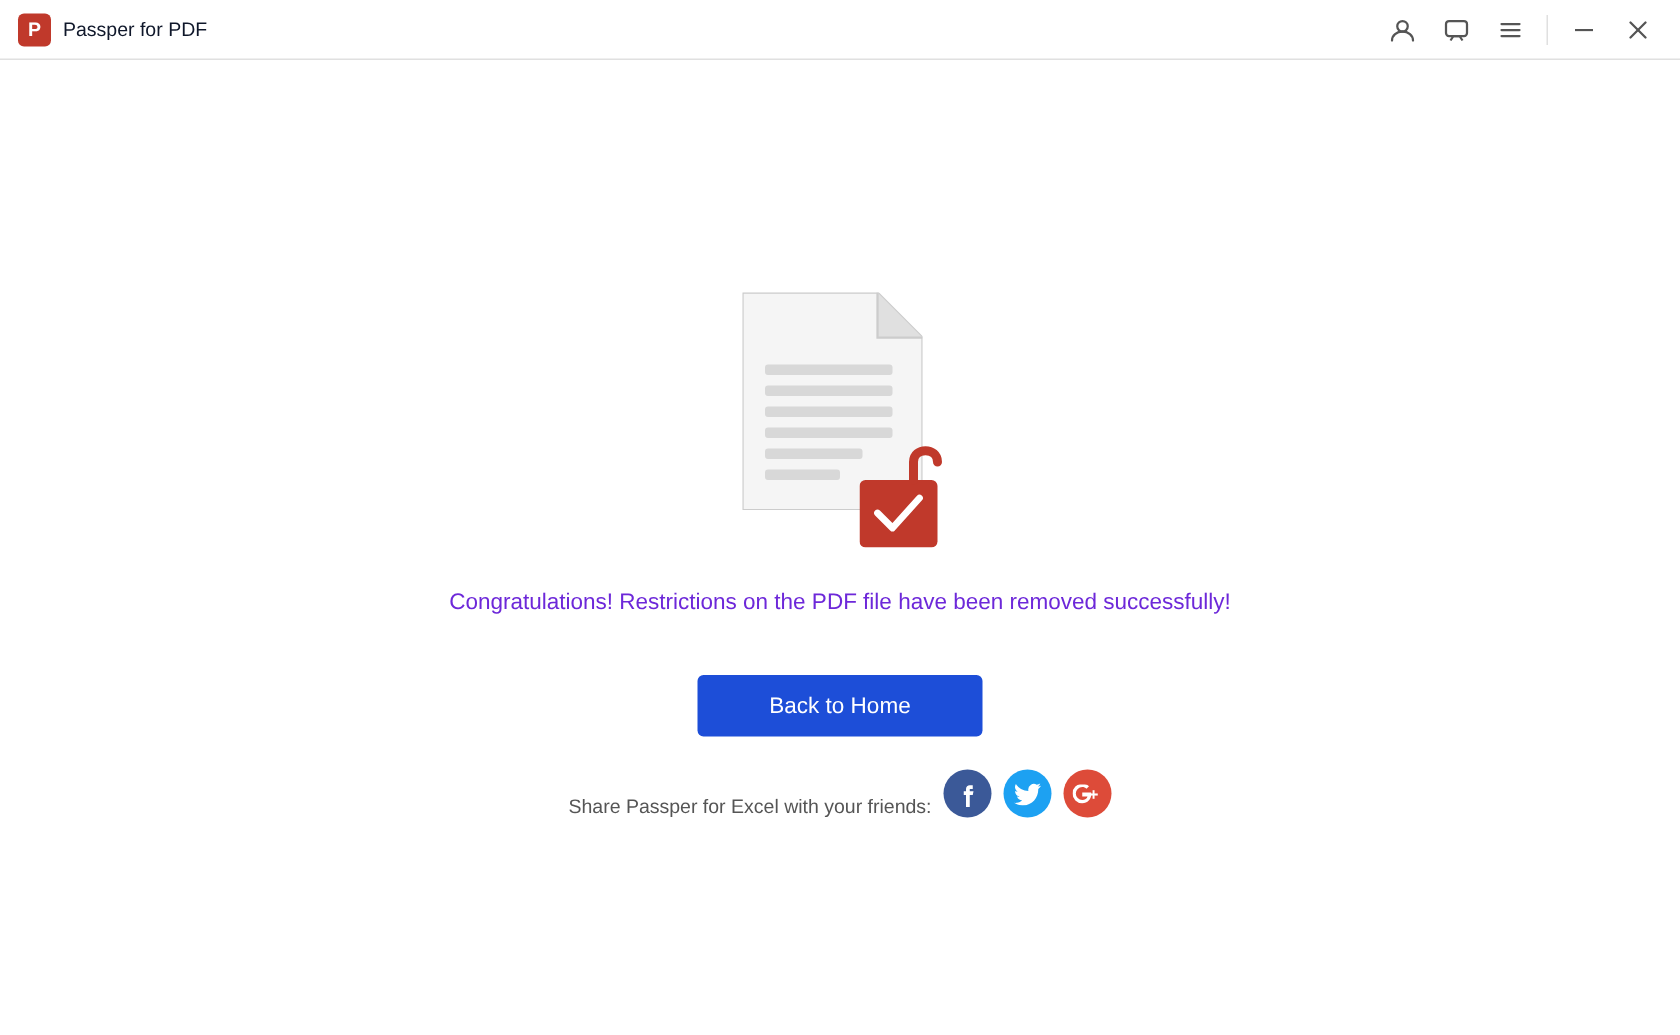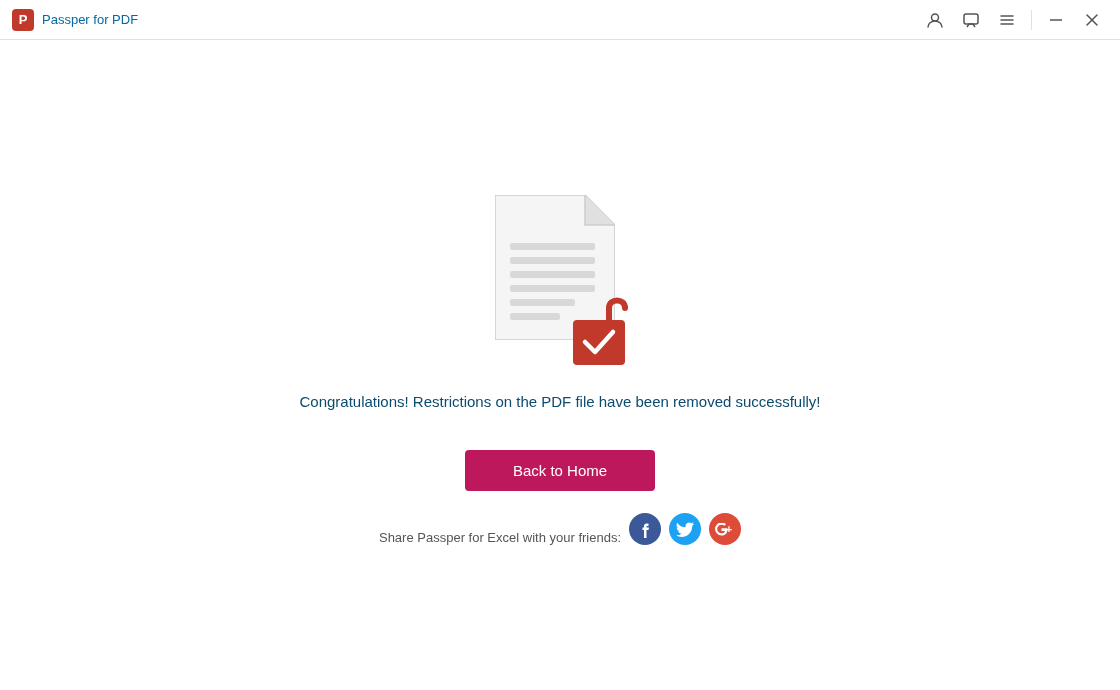--- a/index.html
+++ b/index.html
@@ -40,21 +40,21 @@
       display: flex;
       align-items: center;
       justify-content: center;
       color: white;
       font-weight: bold;
       font-size: 13px;
     }
 
     .app-title {
       font-size: 13px;
-      color: #0369a1;
+      color: #0f172a;
     }
 
     .titlebar-right {
       display: flex;
       align-items: center;
       gap: 4px;
     }
 
     .title-btn {
       width: 32px;
@@ -106,27 +106,27 @@
     .lock-icon {
       position: absolute;
       bottom: 0;
       right: 10px;
       width: 62px;
       height: 75px;
     }
 
     .success-message {
       font-size: 15px;
-      color: #0c4a6e;
+      color: #6d28d9;
       margin-bottom: 40px;
       text-align: center;
     }
 
     .back-btn {
-      background: #be185d;
+      background: #1d4ed8;
       color: white;
       border: none;
       border-radius: 4px;
       padding: 12px 48px;
       font-size: 15px;
       cursor: pointer;
       margin-bottom: 22px;
       font-weight: 400;
     }
 

